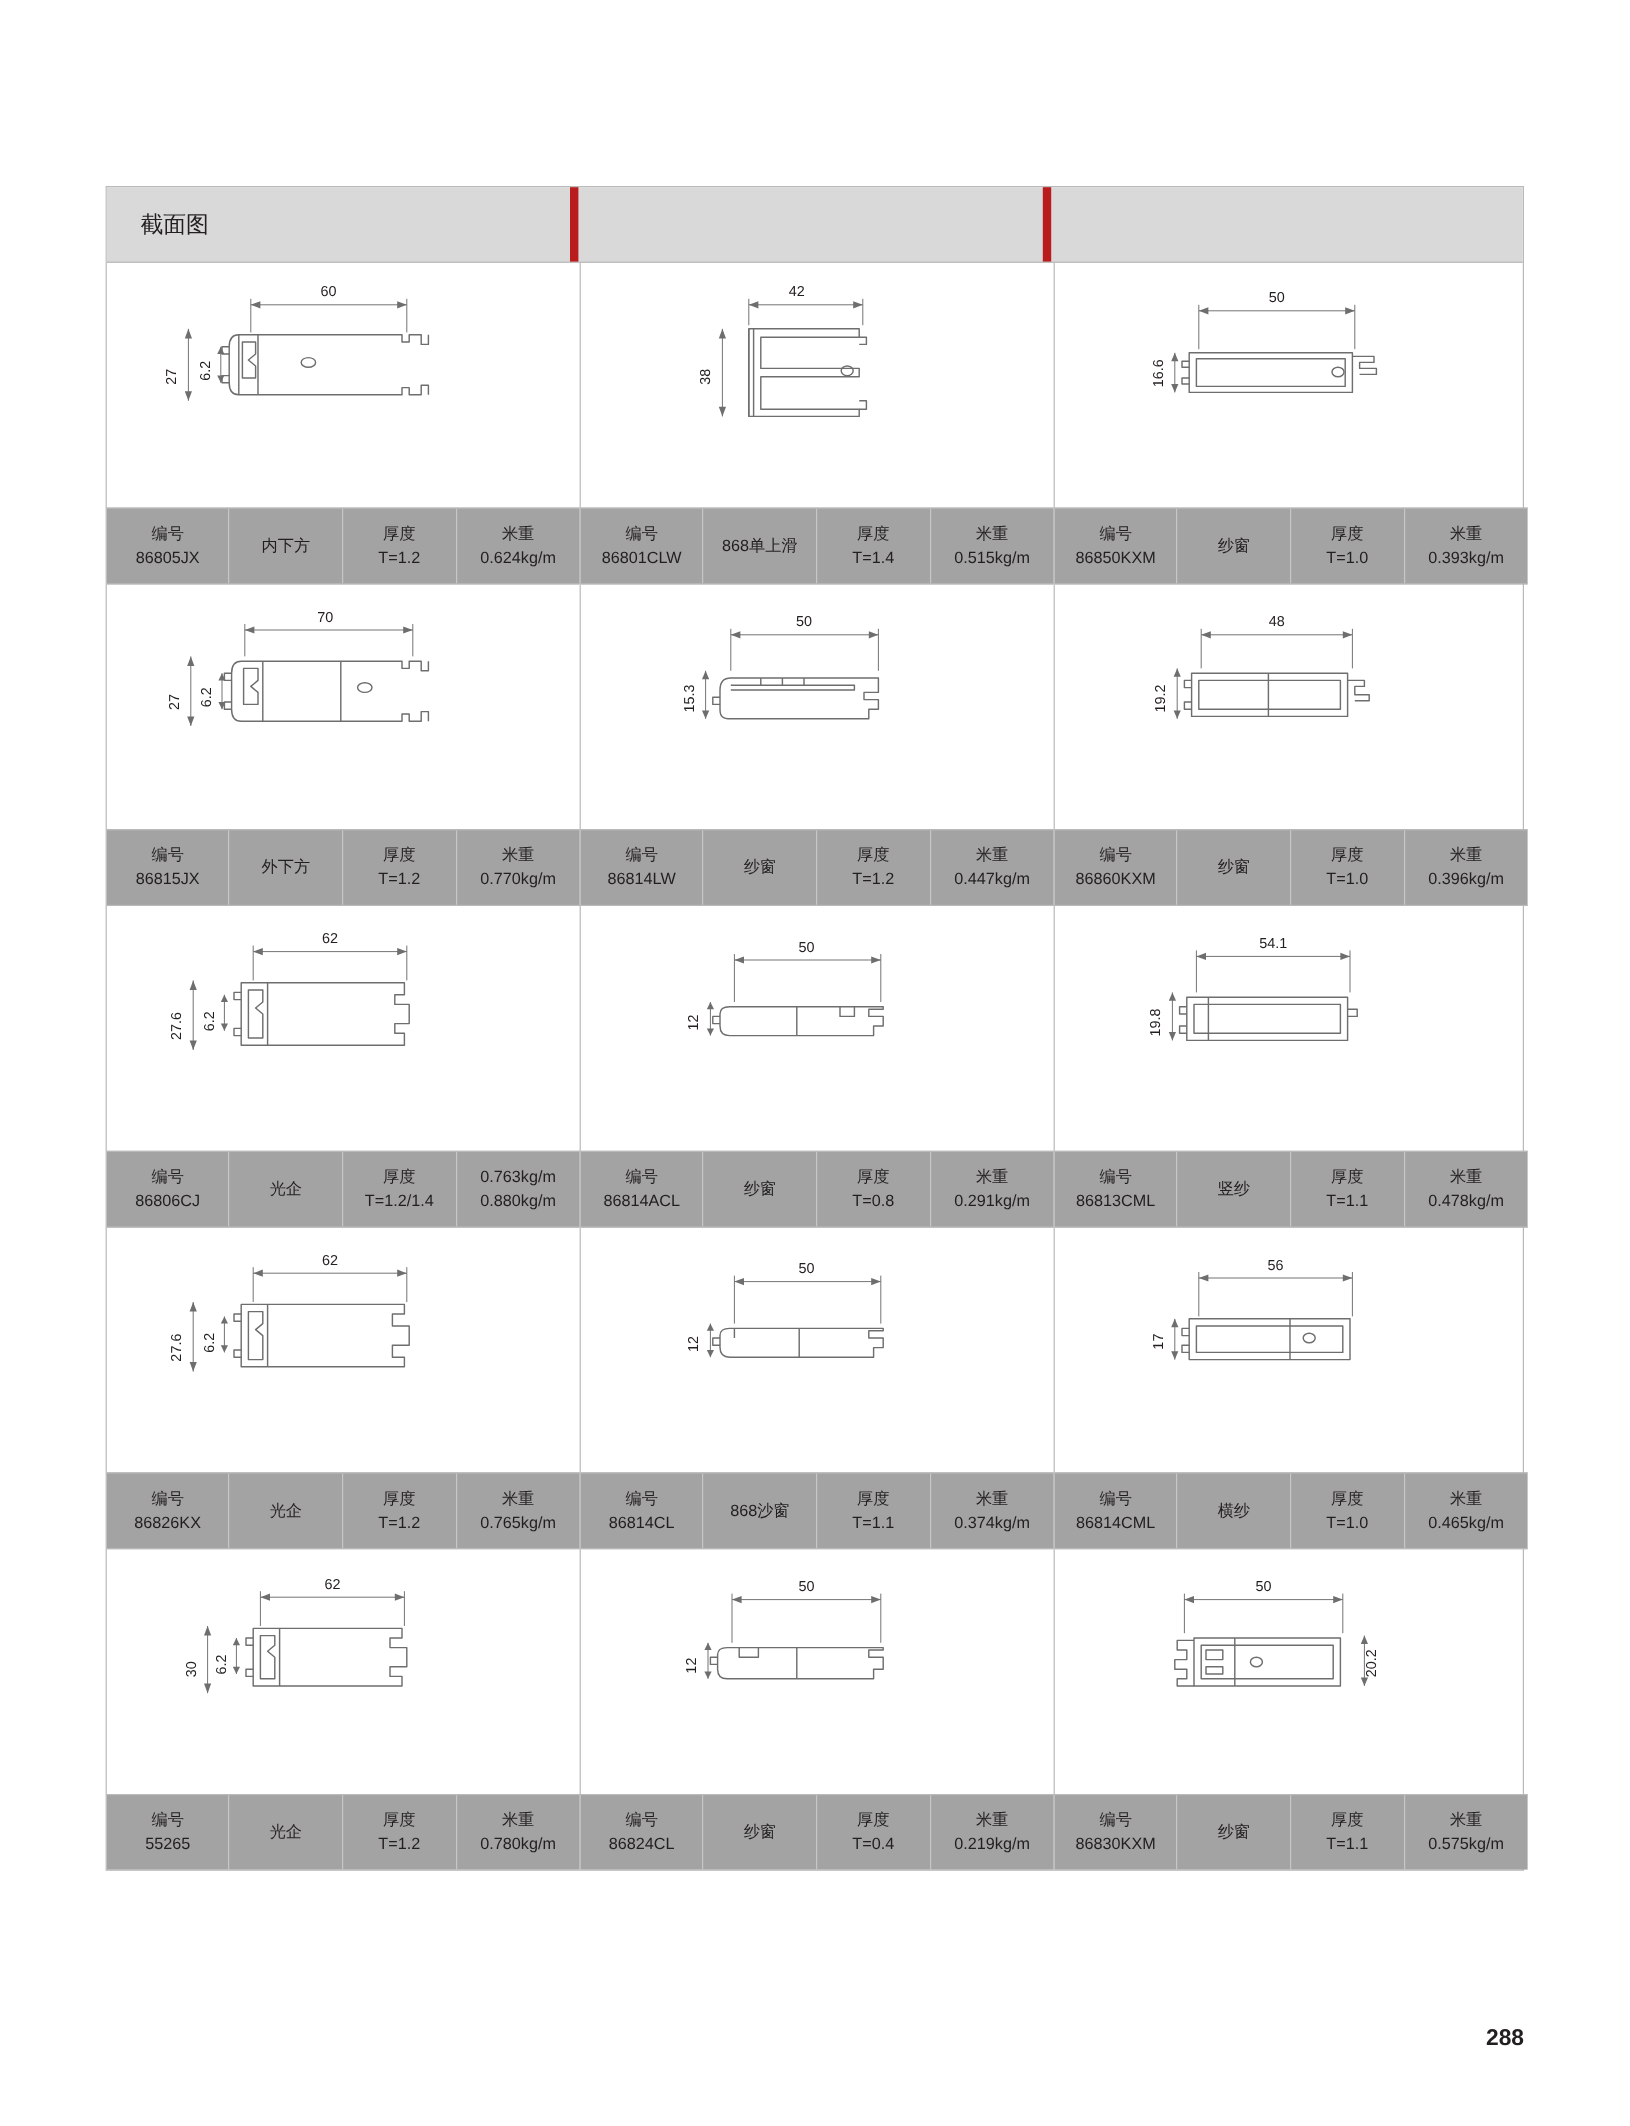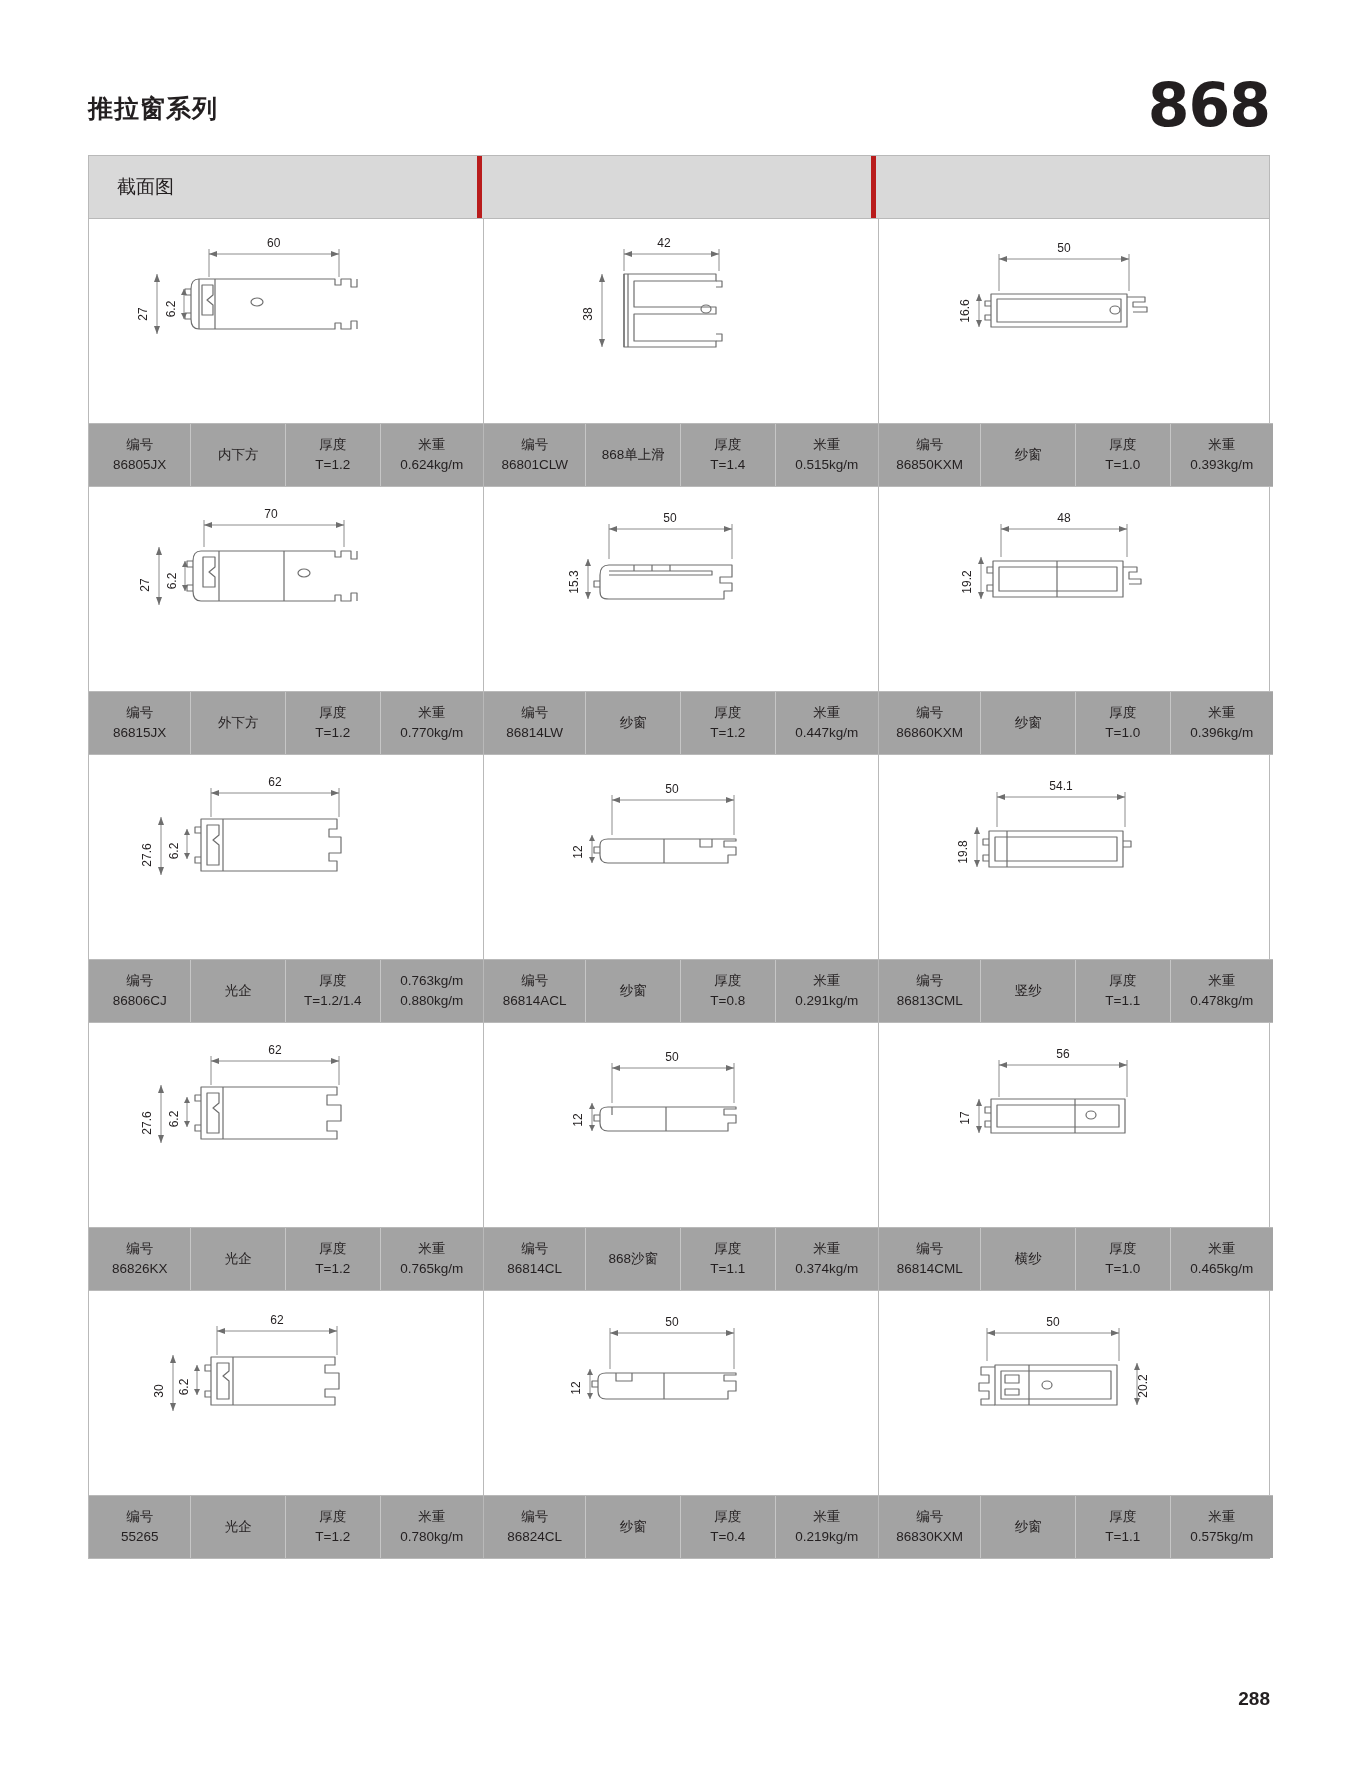--- a/index.html
+++ b/index.html
@@ -57,21 +57,21 @@
     box-sizing: border-box;
   }
   .band {
     display: flex;
     height: 62px;
     border-bottom: 1px solid #b9b9b9;
     background: #d9d9d9;
   }
   .band-cell {
     flex: 1 1 33.3333%;
-    border-right: 5px solid #b91c1c;
+    border-right: 7px solid #b91c1c;
     display: flex;
     align-items: center;
     padding-left: 28px;
     box-sizing: border-box;
     font-size: 19px;
     color: #231f20;
   }
   .band-cell:last-child { border-right: none; }
 
   .row-group { display: flex; }
@@ -127,24 +127,20 @@
   
   .prof { fill: none; stroke: #6e6e6e; stroke-width: 1.2; stroke-linejoin: round; }
   .dim  { stroke: #6e6e6e; stroke-width: 0.8; fill: none; }
   .dimtxt { font-family: "Liberation Sans", sans-serif; font-size: 12px; fill: #231f20; }
 </style>
 </head>
 <body>
 
 <div class="page">
 
-  <div class="header">
-    <div class="header-title">推拉窗系列</div>
-    <div class="header-number">868</div>
-  </div>
 
   <div class="table-wrap">
 
     <div class="band">
       <div class="band-cell">截面图</div>
       <div class="band-cell"></div>
       <div class="band-cell"></div>
     </div>
 
     <div class="row-group">

